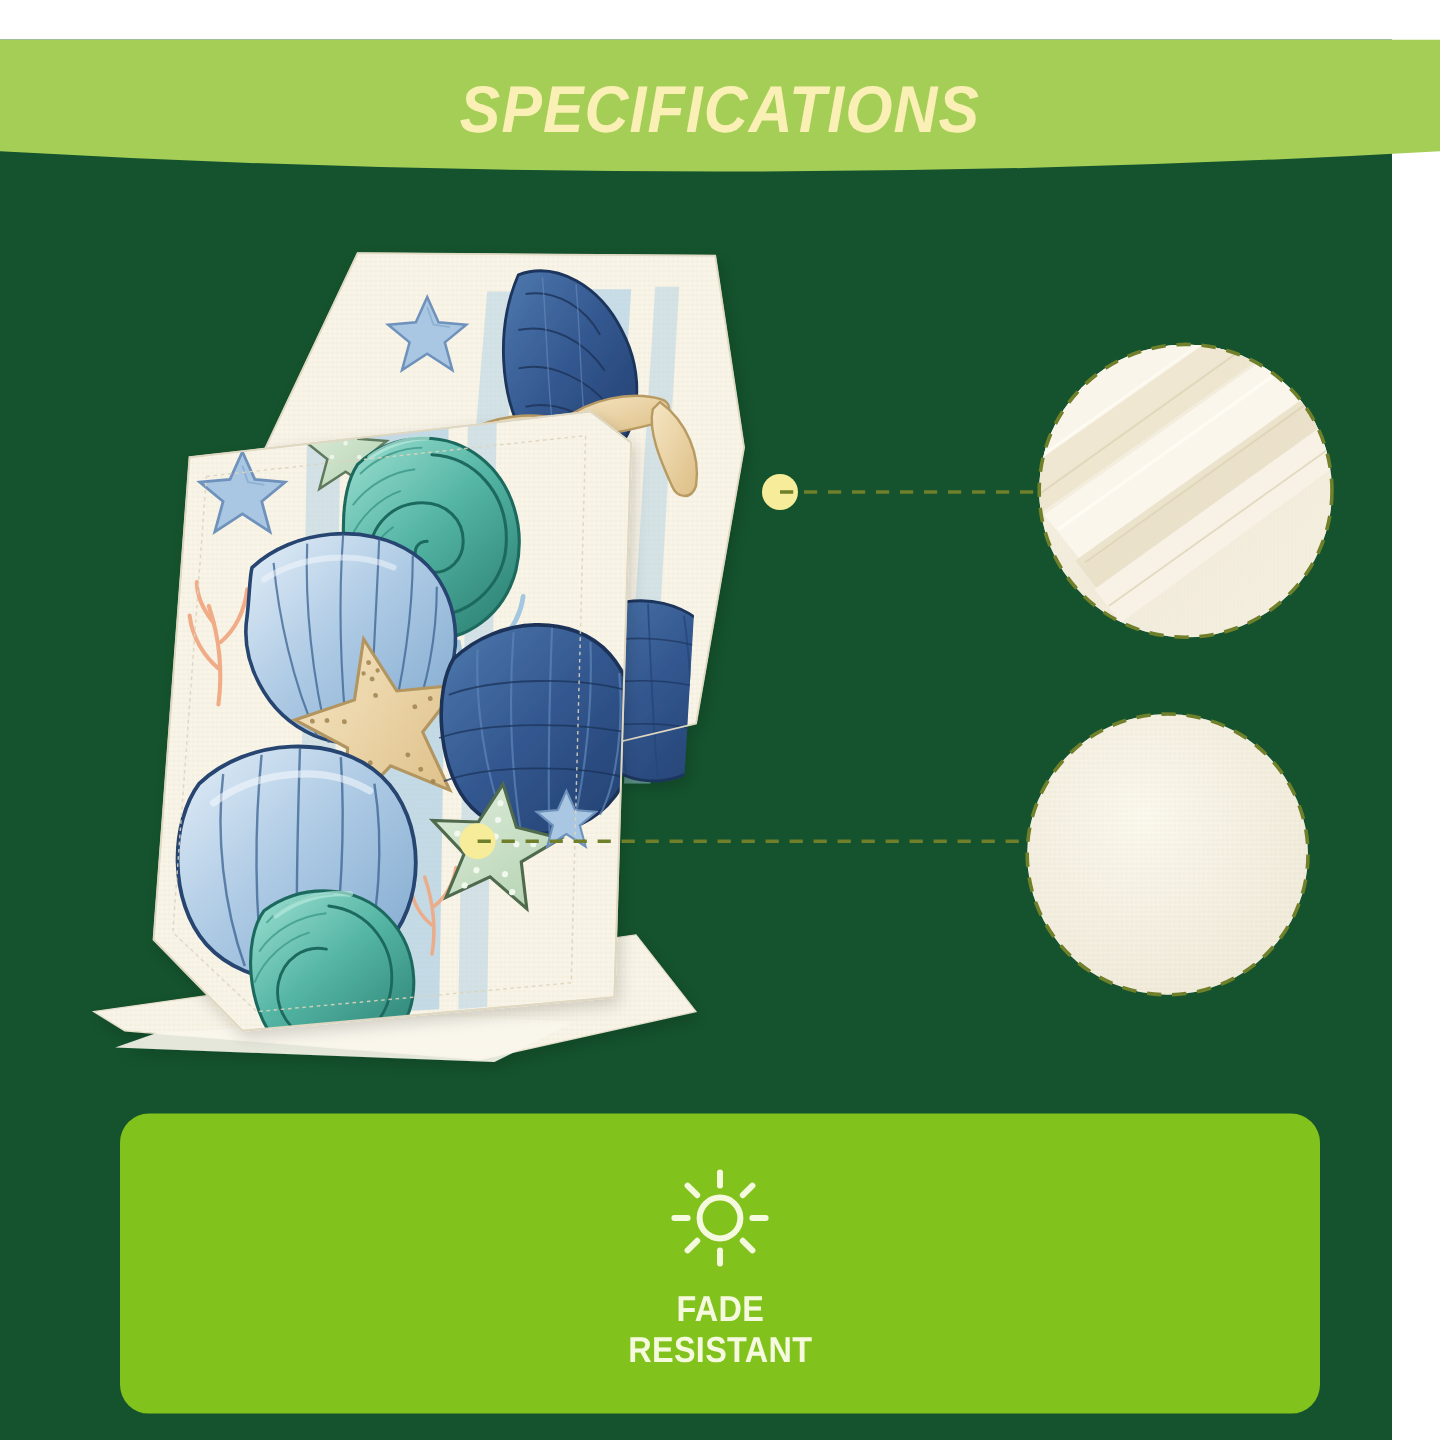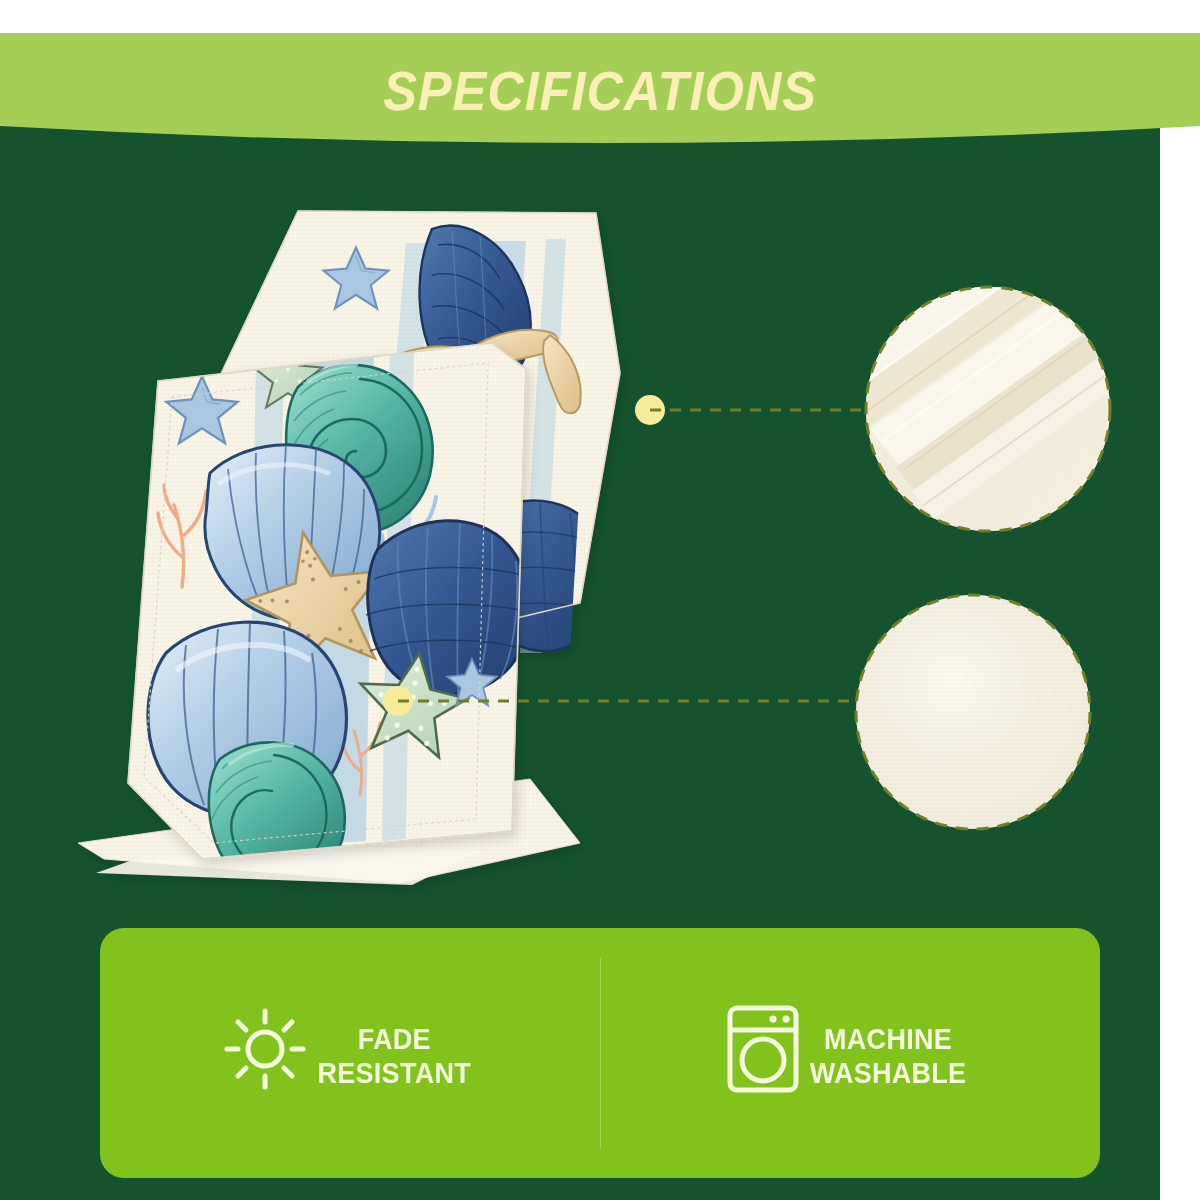--- a/index.html
+++ b/index.html
@@ -38,21 +38,21 @@
   
   .feature-bar {
     position: absolute; left: 100px; top: 895px;
     width: 1000px; height: 250px;
     background: #82C21D;
     border-radius: 24px;
   }
   .feature-row { display: flex; width: 100%; height: 100%; }
   .feature-col {
     flex: 1 1 0; position: relative;
-    display: flex; 
+    display: flex; flex-direction: column;
     align-items: center; justify-content: center;
     padding-top: 6px;
   }
   .feature-col + .feature-col::before {
     content: ""; position: absolute; left: 0; top: 30px;
     width: 1px; height: 190px;
     background: rgba(255,255,255,0.28);
   }
   .feature-icon { height: 92px; display: flex; align-items: center; justify-content: center; margin-bottom: 14px; }
   .feature-label {
@@ -438,31 +438,18 @@
             <path d="M17 17 L25 25"></path>
               <path d="M63 63 L71 71"></path>
             <path d="M71 17 L63 25"></path>
               <path d="M25 63 L17 71"></path>
           </svg>
         </div>
         <div class="feature-label">FADE
 RESISTANT</div>
       </div>
 
-      <div class="feature-col">
-        <div class="feature-icon">
-          <svg width="76" height="92" viewBox="0 0 76 92" fill="none" stroke="#F5FADF" stroke-width="5" stroke-linejoin="round">
-            <rect x="5" y="5" width="66" height="82" rx="7"></rect>
-            <path d="M5 27 H71"></path>
-            <circle cx="48" cy="16" r="3.6" fill="#F5FADF" stroke="none"></circle>
-            <circle cx="61" cy="16" r="3.6" fill="#F5FADF" stroke="none"></circle>
-            <circle cx="38" cy="57" r="21"></circle>
-          </svg>
-        </div>
-        <div class="feature-label">MACHINE
-WASHABLE</div>
-      </div>
 
 
     </div>
   </div>
 
 </div>
 
 </body></html>

